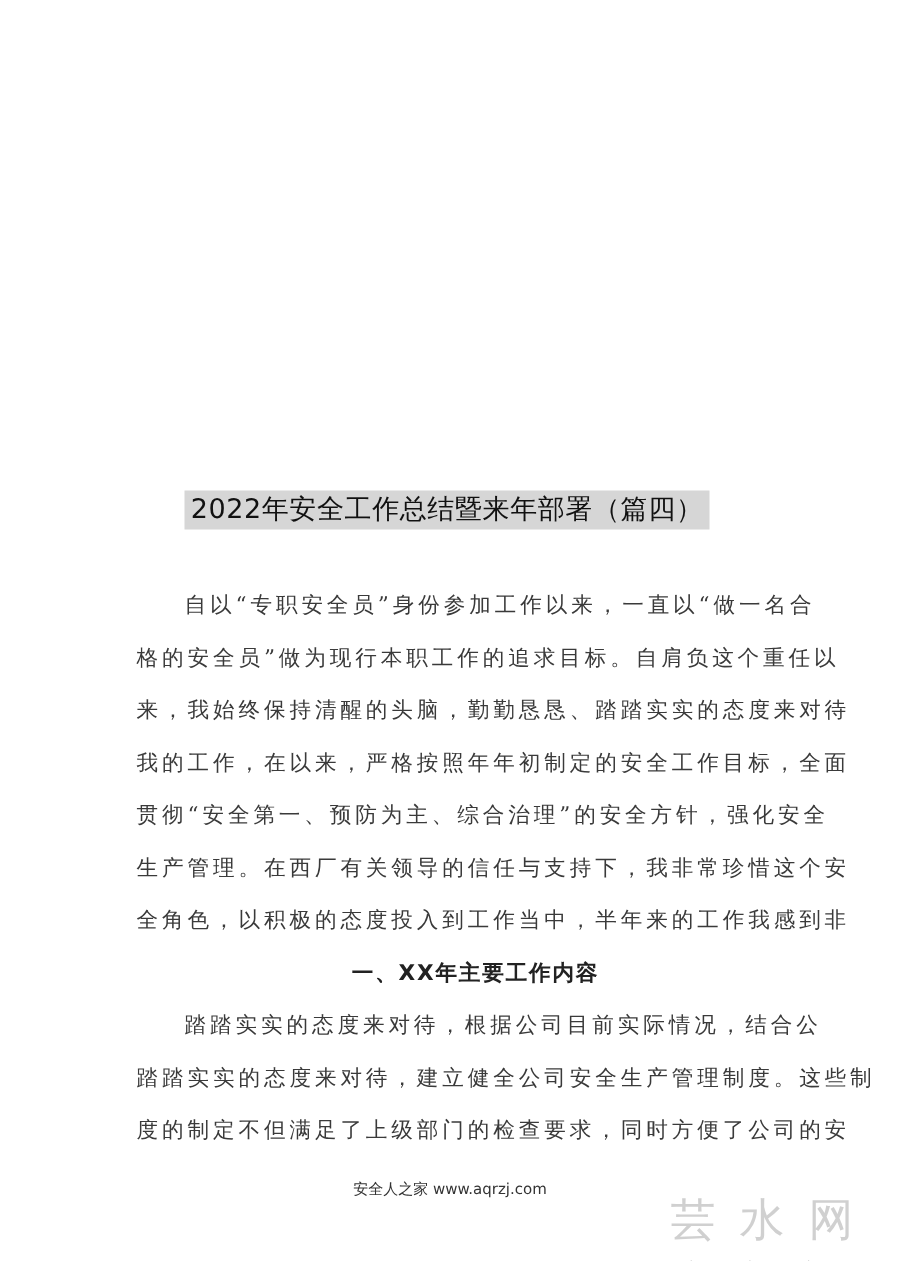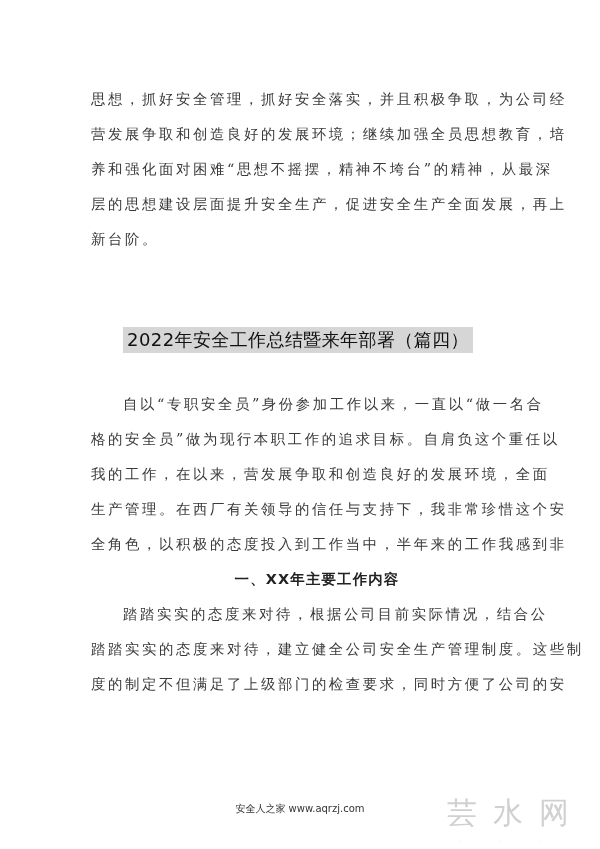--- a/index.html
+++ b/index.html
@@ -66,21 +66,20 @@
   .footer-site {
     position: absolute;
     top: 786px;
     left: 0;
     width: 600px;
     text-align: center;
     font-family: "DejaVu Sans", "Liberation Sans", sans-serif;
     font-size: 10px;
     color: #333333;
     letter-spacing: 0px;
-    margin-top: 16px;
   }
   .watermark-big {
     position: absolute;
     left: 447px;
     top: 793px;
     font-family: Liberation Sans, sans-serif;
     font-size: 30px;
     color: rgba(120,120,120,0.35);
     letter-spacing: 16px;
     white-space: nowrap;
@@ -104,36 +103,31 @@
     letter-spacing: 18px;
     white-space: nowrap;
     font-family: "DejaVu Sans", "Liberation Sans", sans-serif;
   }
 </style>
 </head>
 <body>
 
 <div class="page">
 
-  <div class="text-block block-top">
-    <div class="line">思想，抓好安全管理，抓好安全落实，并且积极争取，为公司经</div>
-    <div class="line">营发展争取和创造良好的发展环境；继续加强全员思想教育，培</div>
-    <div class="line">养和强化面对困难“思想不摇摆，精神不垮台”的精神，从最深</div>
-    <div class="line">层的思想建设层面提升安全生产，促进安全生产全面发展，再上</div>
-    <div class="line">新台阶。</div>
-  </div>
 
   <div class="heading-wrap">
     <span class="heading">2022年安全工作总结暨来年部署（篇四）</span>
   </div>
 
   <div class="text-block block-body">
     <div class="line indent">自以“专职安全员”身份参加工作以来，一直以“做一名合</div>
     <div class="line">格的安全员”做为现行本职工作的追求目标。自肩负这个重任以</div>
-    <div class="line">我的工作，在以来，营发展争取和创造良好的发展环境，全面</div>
+    <div class="line">来，我始终保持清醒的头脑，勤勤恳恳、踏踏实实的态度来对待</div>
+    <div class="line">我的工作，在以来，严格按照年年初制定的安全工作目标，全面</div>
+    <div class="line">贯彻“安全第一、预防为主、综合治理”的安全方针，强化安全</div>
     <div class="line">生产管理。在西厂有关领导的信任与支持下，我非常珍惜这个安</div>
     <div class="line">全角色，以积极的态度投入到工作当中，半年来的工作我感到非</div>
     <div class="line indent subheading">一、XX年主要工作内容</div>
     <div class="line indent">踏踏实实的态度来对待，根据公司目前实际情况，结合公</div>
     <div class="line">踏踏实实的态度来对待，建立健全公司安全生产管理制度。这些制</div>
     <div class="line">度的制定不但满足了上级部门的检查要求，同时方便了公司的安</div>
   </div>
 
   <div class="footer-site">安全人之家 www.aqrzj.com</div>
 

